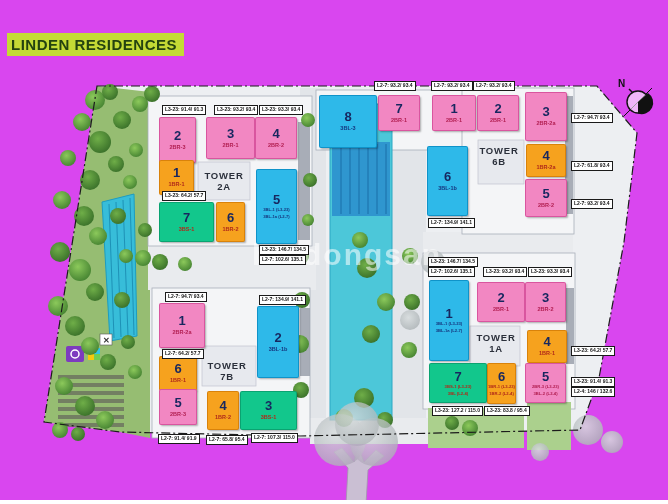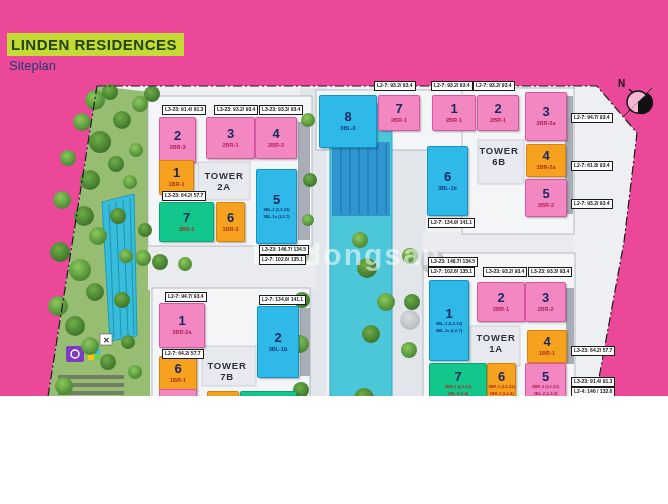--- a/index.html
+++ b/index.html
@@ -1,16 +1,16 @@
 <!DOCTYPE html>
 <html><head>
 <meta charset="utf-8">
 <style>
   html,body{margin:0;padding:0;background:#fff;}
-  .stage{position:relative;width:668px;height:396px;background:#ec4899;overflow:hidden;
+  .stage{position:relative;width:668px;height:500px;background:#d946ef;overflow:hidden;
          font-family:"Liberation Sans",sans-serif;}
   .hdr{position:absolute;left:7px;top:33px;z-index:40;}
   .hdr .title{display:inline-block;background:#c4da35;color:#24430f;font-weight:bold;
               font-size:15px;letter-spacing:.5px;padding:3px 7px 3px 4px;}
   .hdr .sub{color:#1d3e70;font-size:13px;margin-top:2px;margin-left:2px;font-weight:500;}
   .plan{position:absolute;inset:0;}
   svg{position:absolute;left:0;top:0;}
   .unit{position:absolute;z-index:10;display:flex;flex-direction:column;align-items:center;
         justify-content:center;border-radius:1px;}
   .unit .n{font-weight:bold;font-size:13px;color:#17275f;line-height:1;}
@@ -25,21 +25,20 @@
   .wmark{position:absolute;z-index:4;font-weight:bold;font-size:30px;letter-spacing:2px;
          color:rgba(255,255,255,.55);}
 </style>
 </head>
 <body>
 
 <div class="stage">
 
   <div class="hdr">
     <div class="title">LINDEN RESIDENCES</div>
-    <div class="sub">Siteplan</div>
   </div>
 
   <div class="plan" id="plan">
 
     <svg width="668" height="504" viewBox="0 0 668 504">
       <defs>
         <radialGradient id="gT1" cx="40%" cy="35%" r="75%">
           <stop offset="0%" stop-color="#8cc95b"></stop>
             <stop offset="100%" stop-color="#3f7d2e"></stop>
         </radialGradient>

